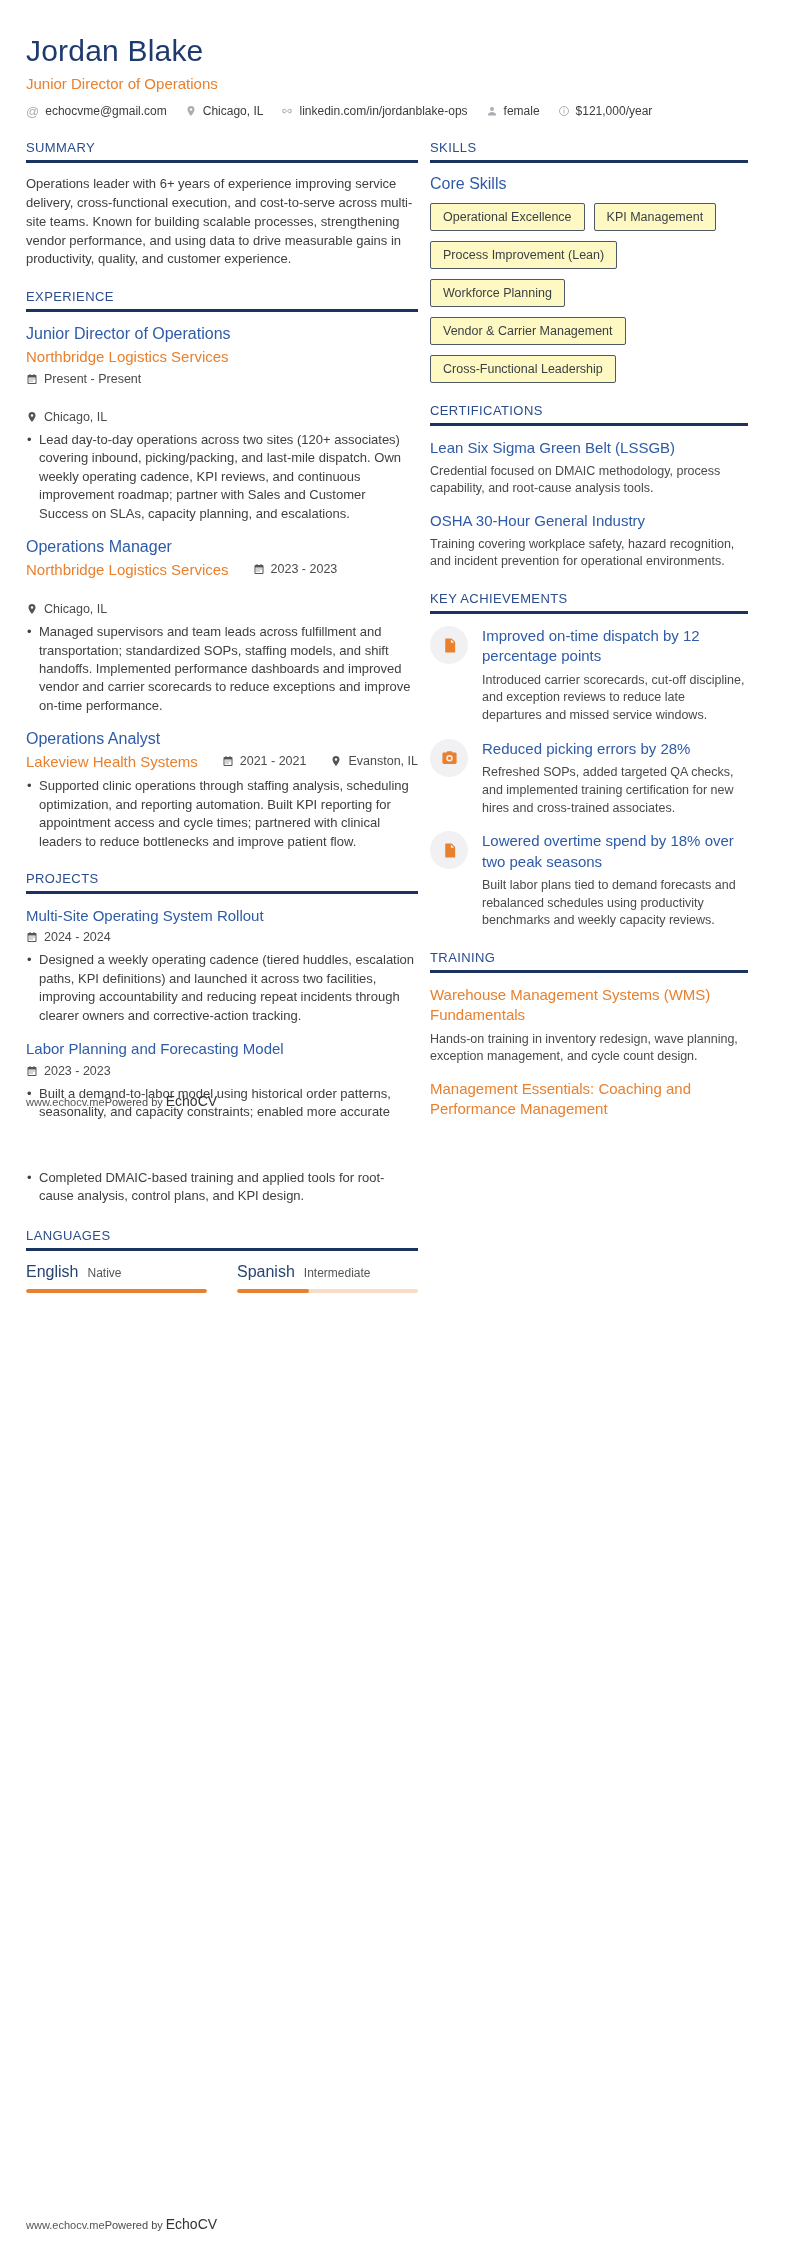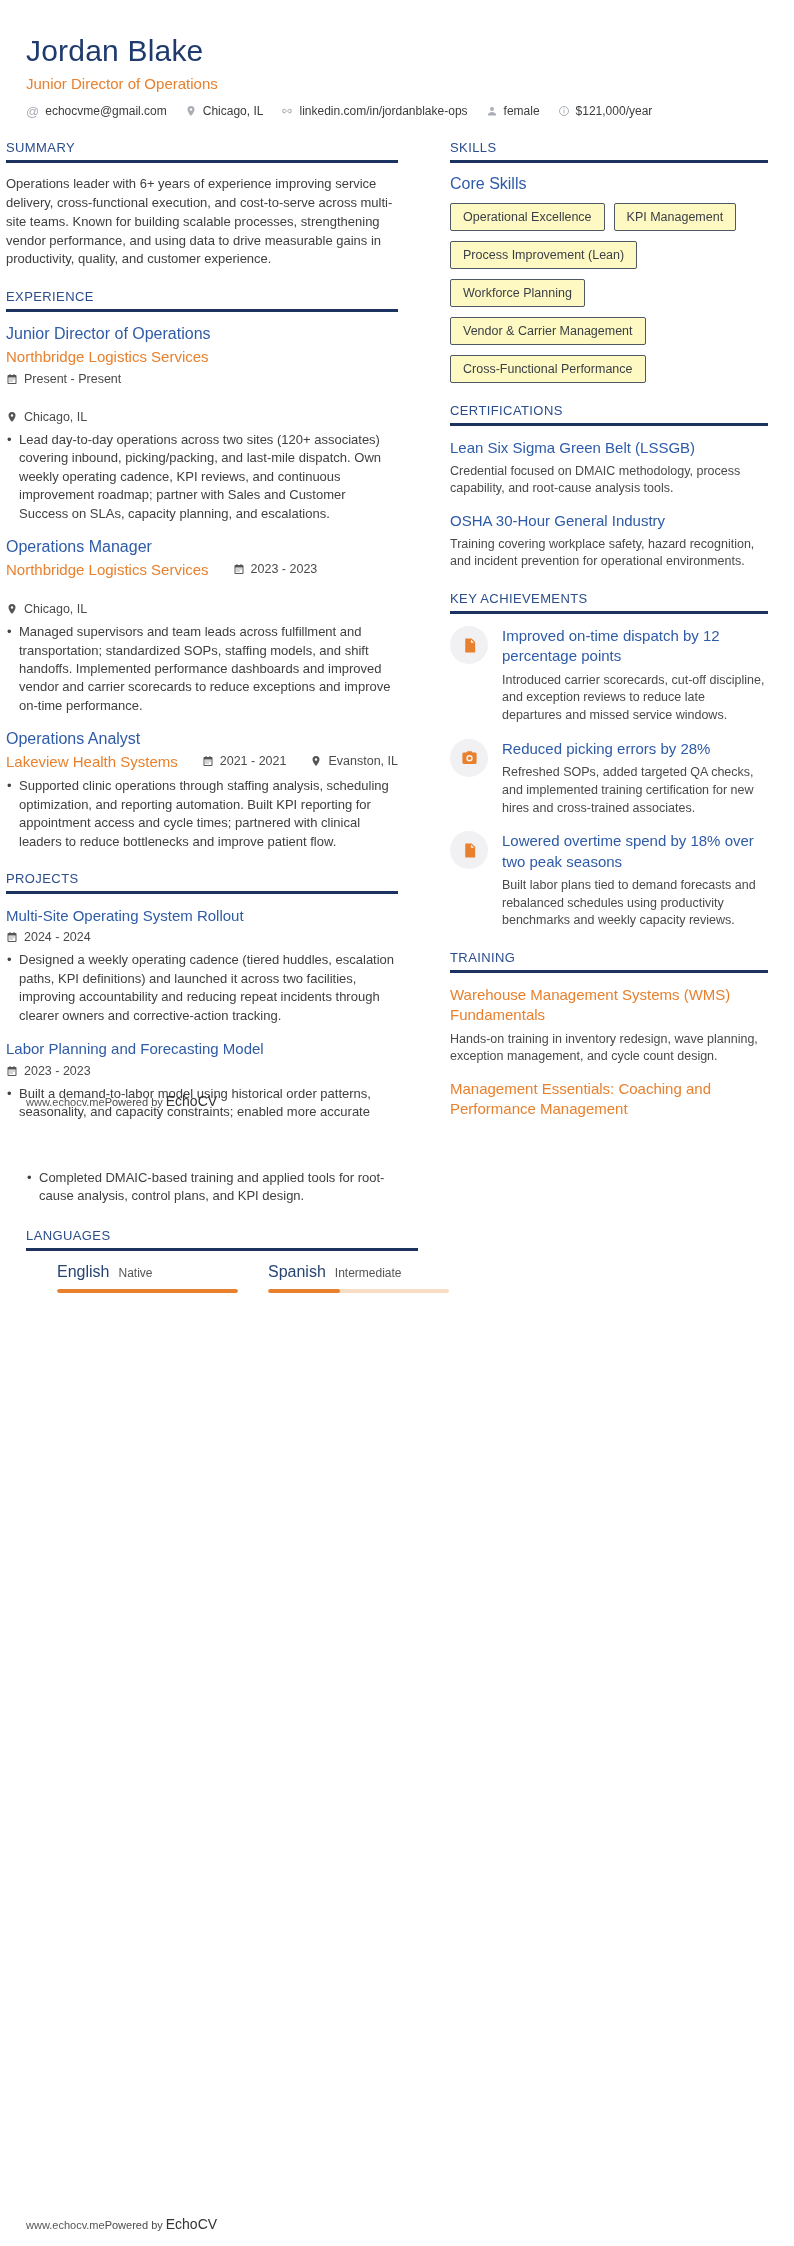--- a/index.html
+++ b/index.html
@@ -12,21 +12,21 @@
 
   
   .name { font-size: 30px; font-weight: 500; color: #1f3a6d; letter-spacing: 0.2px; }
   .subtitle { font-size: 15px; color: #e8802e; margin-top: 7px; }
   .contacts { display: flex; align-items: center; gap: 18px; margin-top: 12px; font-size: 12px; color: #3c3c3c; flex-wrap: wrap; }
   .c-item { display: inline-flex; align-items: center; gap: 6px; }
   .c-icon { color: #a9aeb6; display: inline-flex; align-items: center; font-size: 13px; line-height: 1; }
   .c-icon svg { width: 12px; height: 12px; display: block; }
 
   
-  .cols { display: flex; gap: 52px; margin-top: 22px; justify-content: flex-end; }
+  .cols { display: flex; gap: 12px; margin-top: 22px; }
   .col-left { width: 392px; flex: 0 0 392px; }
   .col-right { width: 318px; flex: 0 0 318px; }
 
   
   .sec { margin-bottom: 20px; }
   .sec-h { font-size: 13px; font-weight: 400; color: #2b4d8c; letter-spacing: 0.4px; padding-bottom: 5px; border-bottom: 3px solid #1c335f; margin-bottom: 12px; }
   .body-text { font-size: 13px; line-height: 1.45; color: #404040; }
 
   
   .entry { margin-bottom: 14px; }
@@ -52,21 +52,21 @@
   .train-name { font-size: 15px; font-weight: 500; color: #e8802e; line-height: 1.35; margin-bottom: 5px; }
 
   
   .ach { display: flex; gap: 14px; margin-bottom: 14px; }
   .ach-icon { flex: 0 0 38px; width: 38px; height: 38px; border-radius: 50%; background: #f1f1f3; display: flex; align-items: center; justify-content: center; color: #e8802e; }
   .ach-icon svg { width: 17px; height: 17px; display: block; }
   .ach-title { font-size: 15px; font-weight: 500; color: #2e5ba8; line-height: 1.35; }
   .ach-desc { font-size: 12.5px; line-height: 1.42; color: #4a4a4a; margin-top: 5px; }
 
   
-  .langs { display: grid; grid-template-columns: 1fr 1fr; gap: 30px; width: 392px; margin-left: 31px; }
+  .langs { display: grid; grid-template-columns: 1fr 1fr; gap: 30px; width: 392px; }
   .lang-head { display: flex; align-items: baseline; gap: 9px; }
   .lang-name { font-size: 16px; font-weight: 500; color: #274472; }
   .lang-level { font-size: 12px; color: #555; }
   .lang-bar { height: 4px; background: #f6ddc3; border-radius: 2px; margin-top: 8px; overflow: hidden; }
   .lang-fill { height: 100%; background: #e8802e; border-radius: 2px; }
 
   
   .footer { position: absolute; bottom: 14px; left: 26px; right: 26px; display: flex; justify-content: flex-start; align-items: baseline; }
   .site-link { font-size: 11px; color: #555; text-decoration: none; }
   .powered { font-size: 11px; color: #4a4a4a; }
@@ -287,21 +287,21 @@
 
         <section class="sec">
           <h2 class="sec-h">SKILLS</h2>
           <div class="group-h">Core Skills</div>
           <div class="tags">
             <span class="tag">Operational Excellence</span>
             <span class="tag">KPI Management</span>
             <span class="tag">Process Improvement (Lean)</span>
             <span class="tag">Workforce Planning</span>
             <span class="tag">Vendor &amp; Carrier Management</span>
-            <span class="tag">Cross-Functional Performance</span>
+            <span class="tag">Cross-Functional Leadership</span>
           </div>
         </section>
 
         <section class="sec">
           <h2 class="sec-h">CERTIFICATIONS</h2>
           <div>
             <div class="cert-name">Lean Six Sigma Green Belt (LSSGB)</div>
             <div class="cert-desc">Credential focused on DMAIC methodology, process capability, and root-cause analysis tools.</div>
           </div>
           <div>

